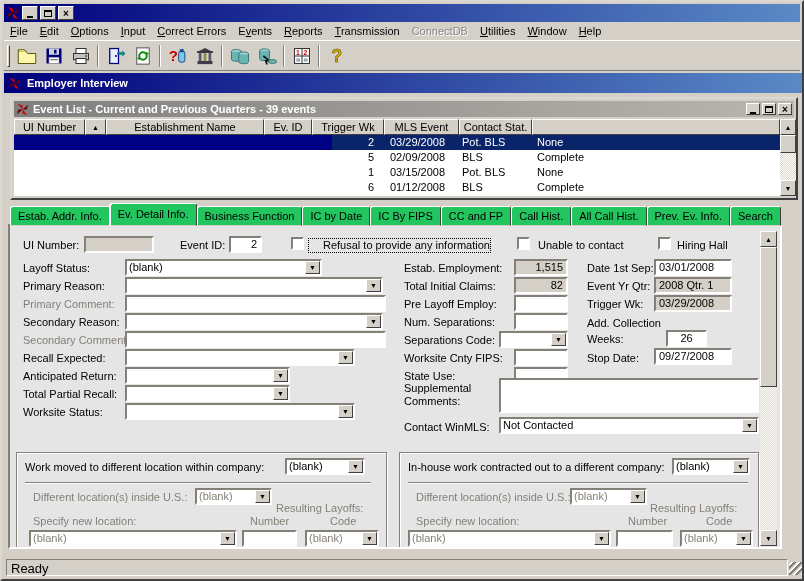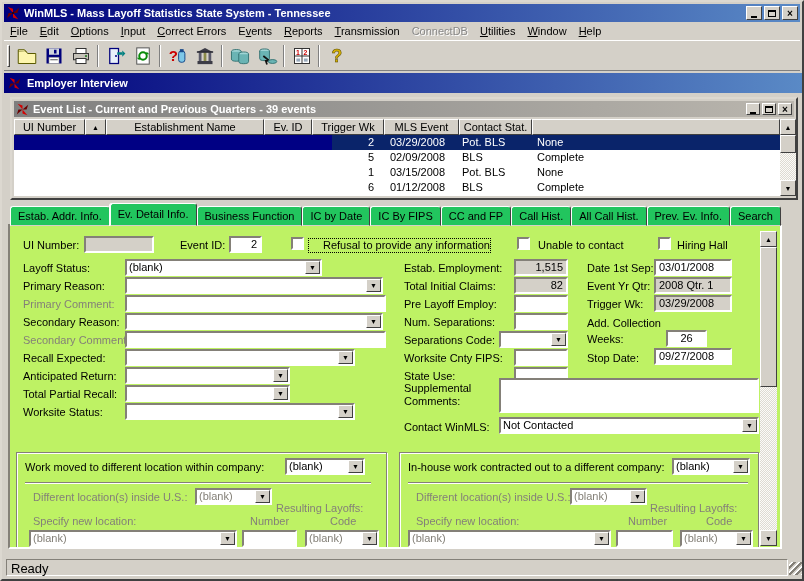--- a/index.html
+++ b/index.html
@@ -54,21 +54,21 @@
     font-size:7px;color:#000;line-height:7px;}
   .sb .thumb{position:absolute;left:0;width:100%;background:#d4d0c8;border:1px solid;border-color:#fff #404040 #404040 #fff;}
   .sb-track{background:repeating-conic-gradient(#fcfbf8 0% 25%, #dedbd2 0% 50%) 0 0/2px 2px;}
   
   #tabs{position:absolute;left:8px;top:201px;height:23px;display:flex;align-items:flex-end;z-index:3;}
   .tab{height:20px;padding:3px 7px 2px 7px;font-size:11px;background:#22c55e;white-space:nowrap;
     border:1px solid;border-color:#fff #404040 #d4d0c8 #fff;border-radius:3px 3px 0 0;margin-right:0px;}
   .tab.active{height:23px;padding-top:4px;position:relative;z-index:4;font-size:11px;
     box-shadow:-1px 0 0 #fff;}
   
-  #panel{position:absolute;left:6px;top:222px;width:774px;height:325px;background:#bef264;
+  #panel{position:absolute;left:6px;top:222px;width:774px;height:325px;background:#e5e5e5;
     border:2px solid;border-color:#848078 #fff #fff #848078;overflow:hidden;z-index:2;}
   .inp{position:absolute;height:17px;background:#fff;border:2px solid;border-color:#848078 #fff #fff #848078;
     font-size:11px;line-height:13px;padding:0 3px;color:#000;overflow:hidden;white-space:nowrap;}
   .inp.gray{background:#d4d0c8;}
   .inp.right{text-align:right;}
   .inp.center{text-align:center;}
   .dd{position:absolute;height:17px;background:#fff;border:2px solid;border-color:#848078 #fff #fff #848078;
     display:flex;align-items:stretch;}
   .dd .tx{flex:1;font-size:11px;line-height:13px;padding:0 2px;color:#000;overflow:hidden;white-space:nowrap;}
   .dd .tx.dis{color:#848078;}
@@ -93,21 +93,20 @@
 <div id="screen">
 
   <div class="titlebar">
     <svg class="ic" width="14" height="14" viewBox="0 0 16 16">
       <path d="M8 8 L2 1 L8 3 Z" fill="#d40000"></path>
         <path d="M8 8 L15 2 L13 8 Z" fill="#6b0000"></path>
       <path d="M8 8 L14 15 L8 13 Z" fill="#d40000"></path>
         <path d="M8 8 L1 14 L3 8 Z" fill="#6b0000"></path>
       <rect x="7" y="7" width="2" height="2" fill="#200"></rect>
     </svg>
-    <span class="t">WinMLS - Mass Layoff Statistics State System - Tennessee</span>
     <span class="winbtn">
         <span class="mini"></span>
       </span>
     <span class="winbtn">
         <span class="maxi"></span>
       </span>
     <span class="winbtn glyph-x">×</span>
   </div>
 
   <div id="menubar">

